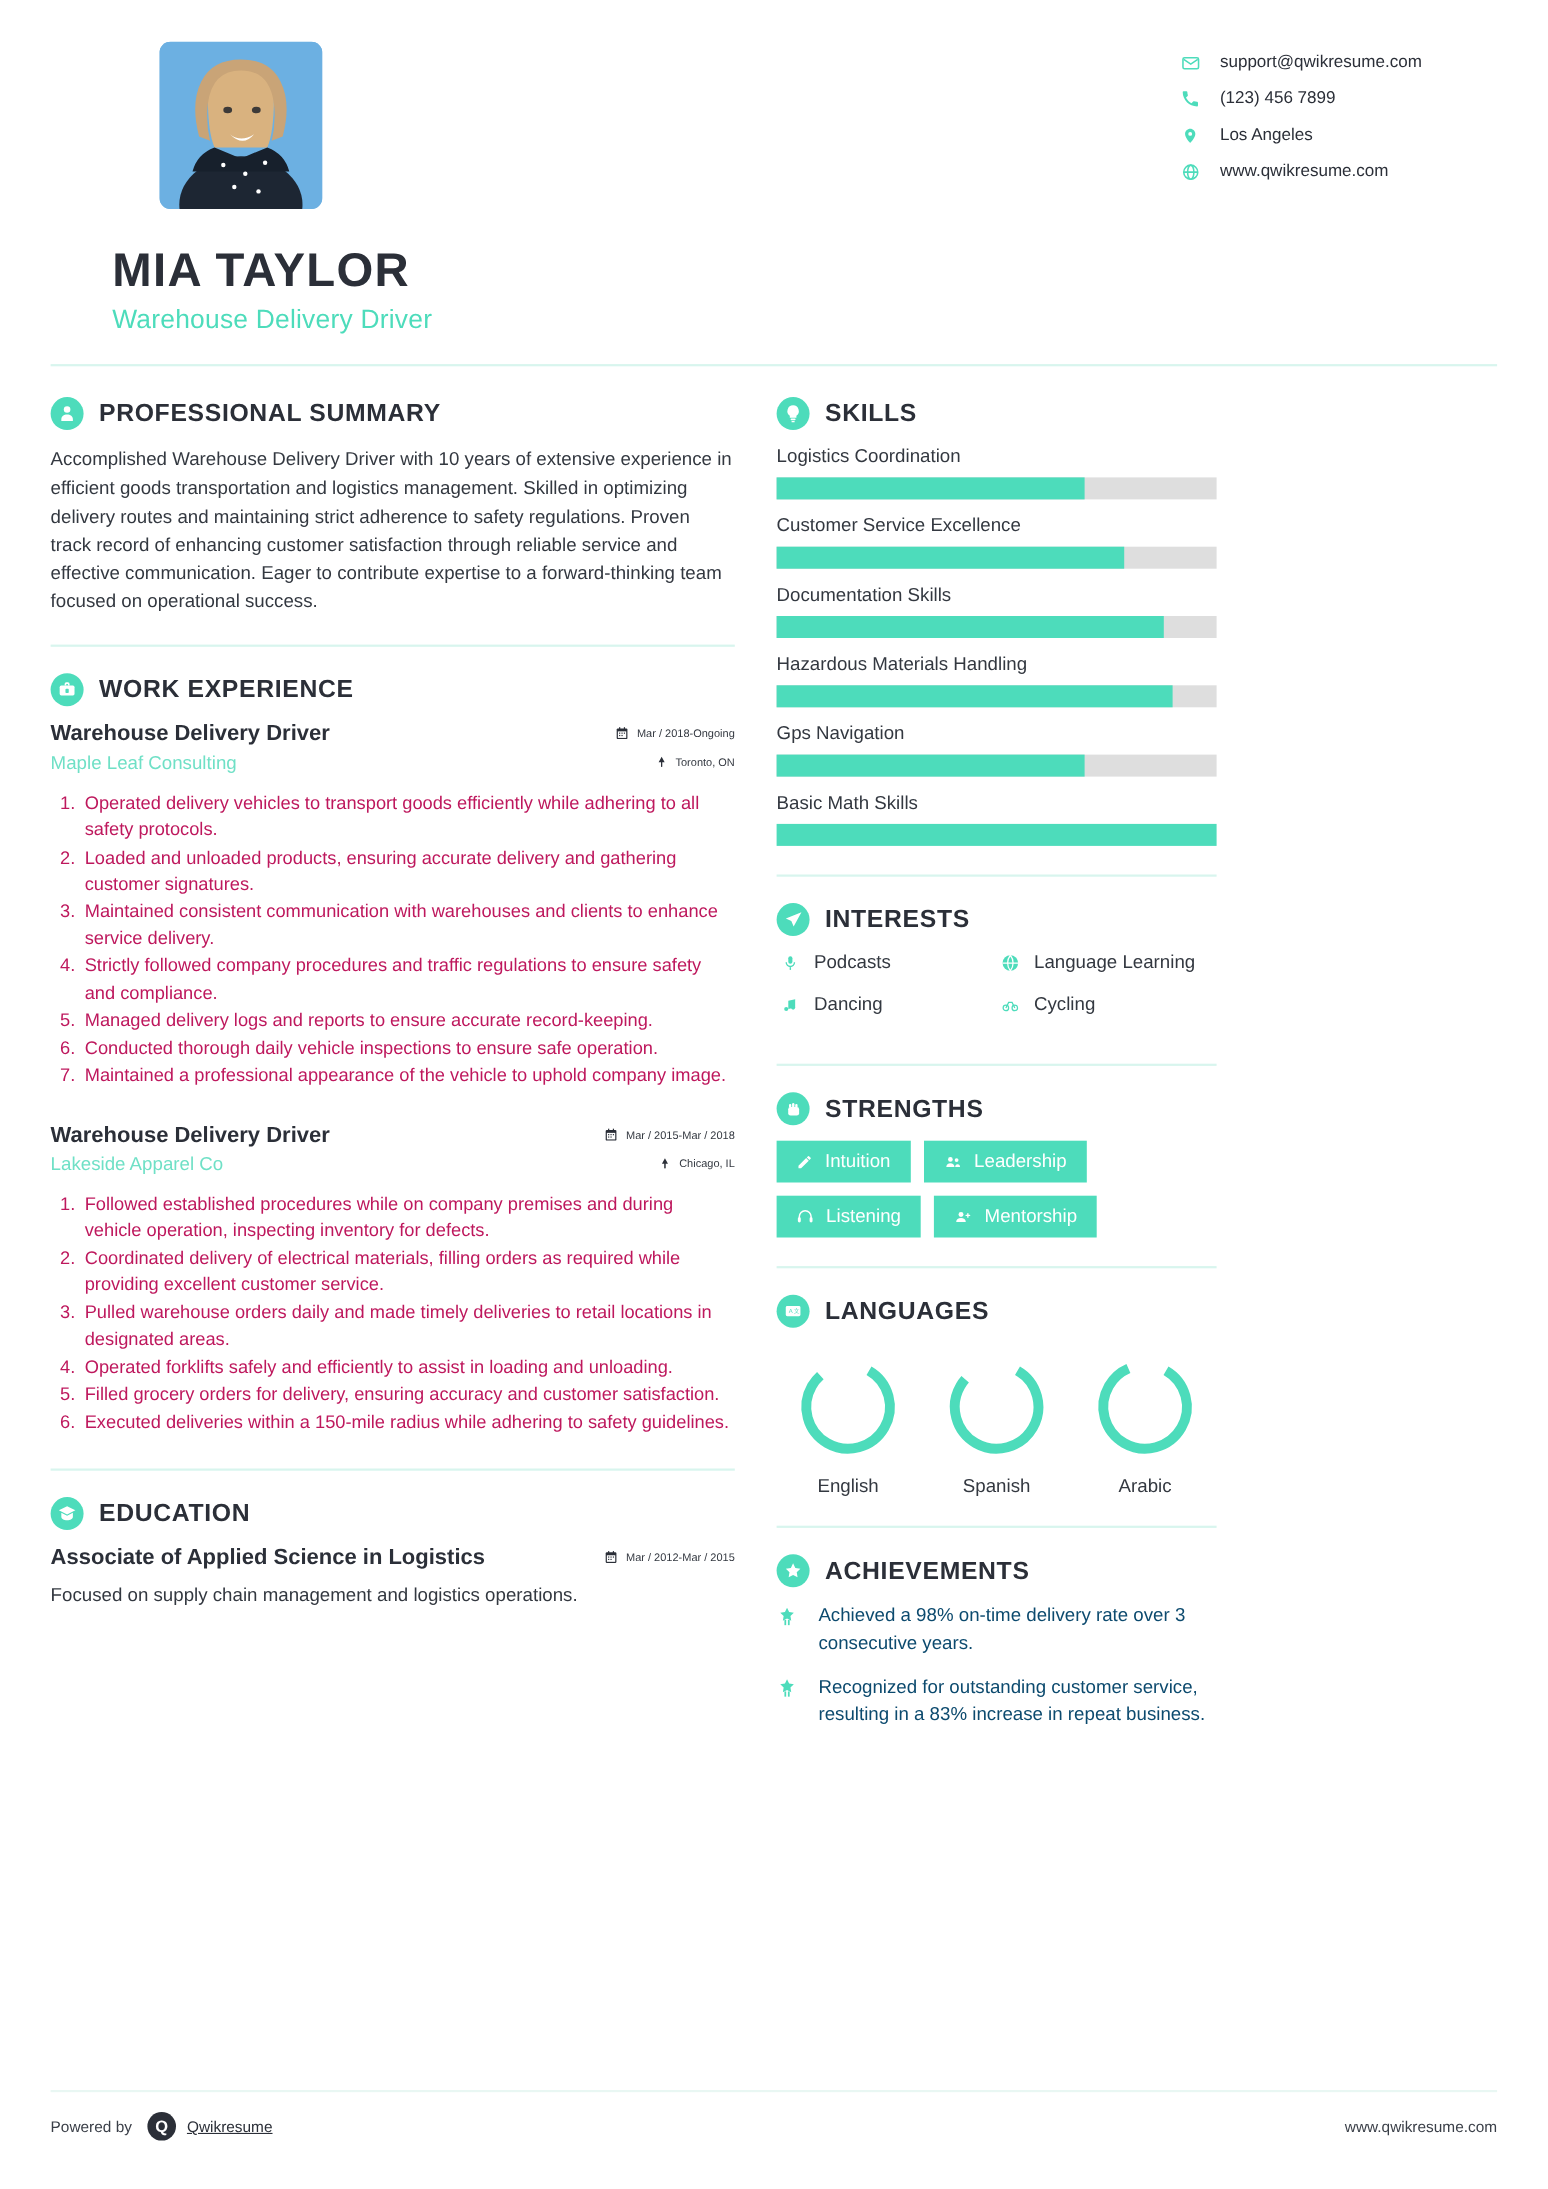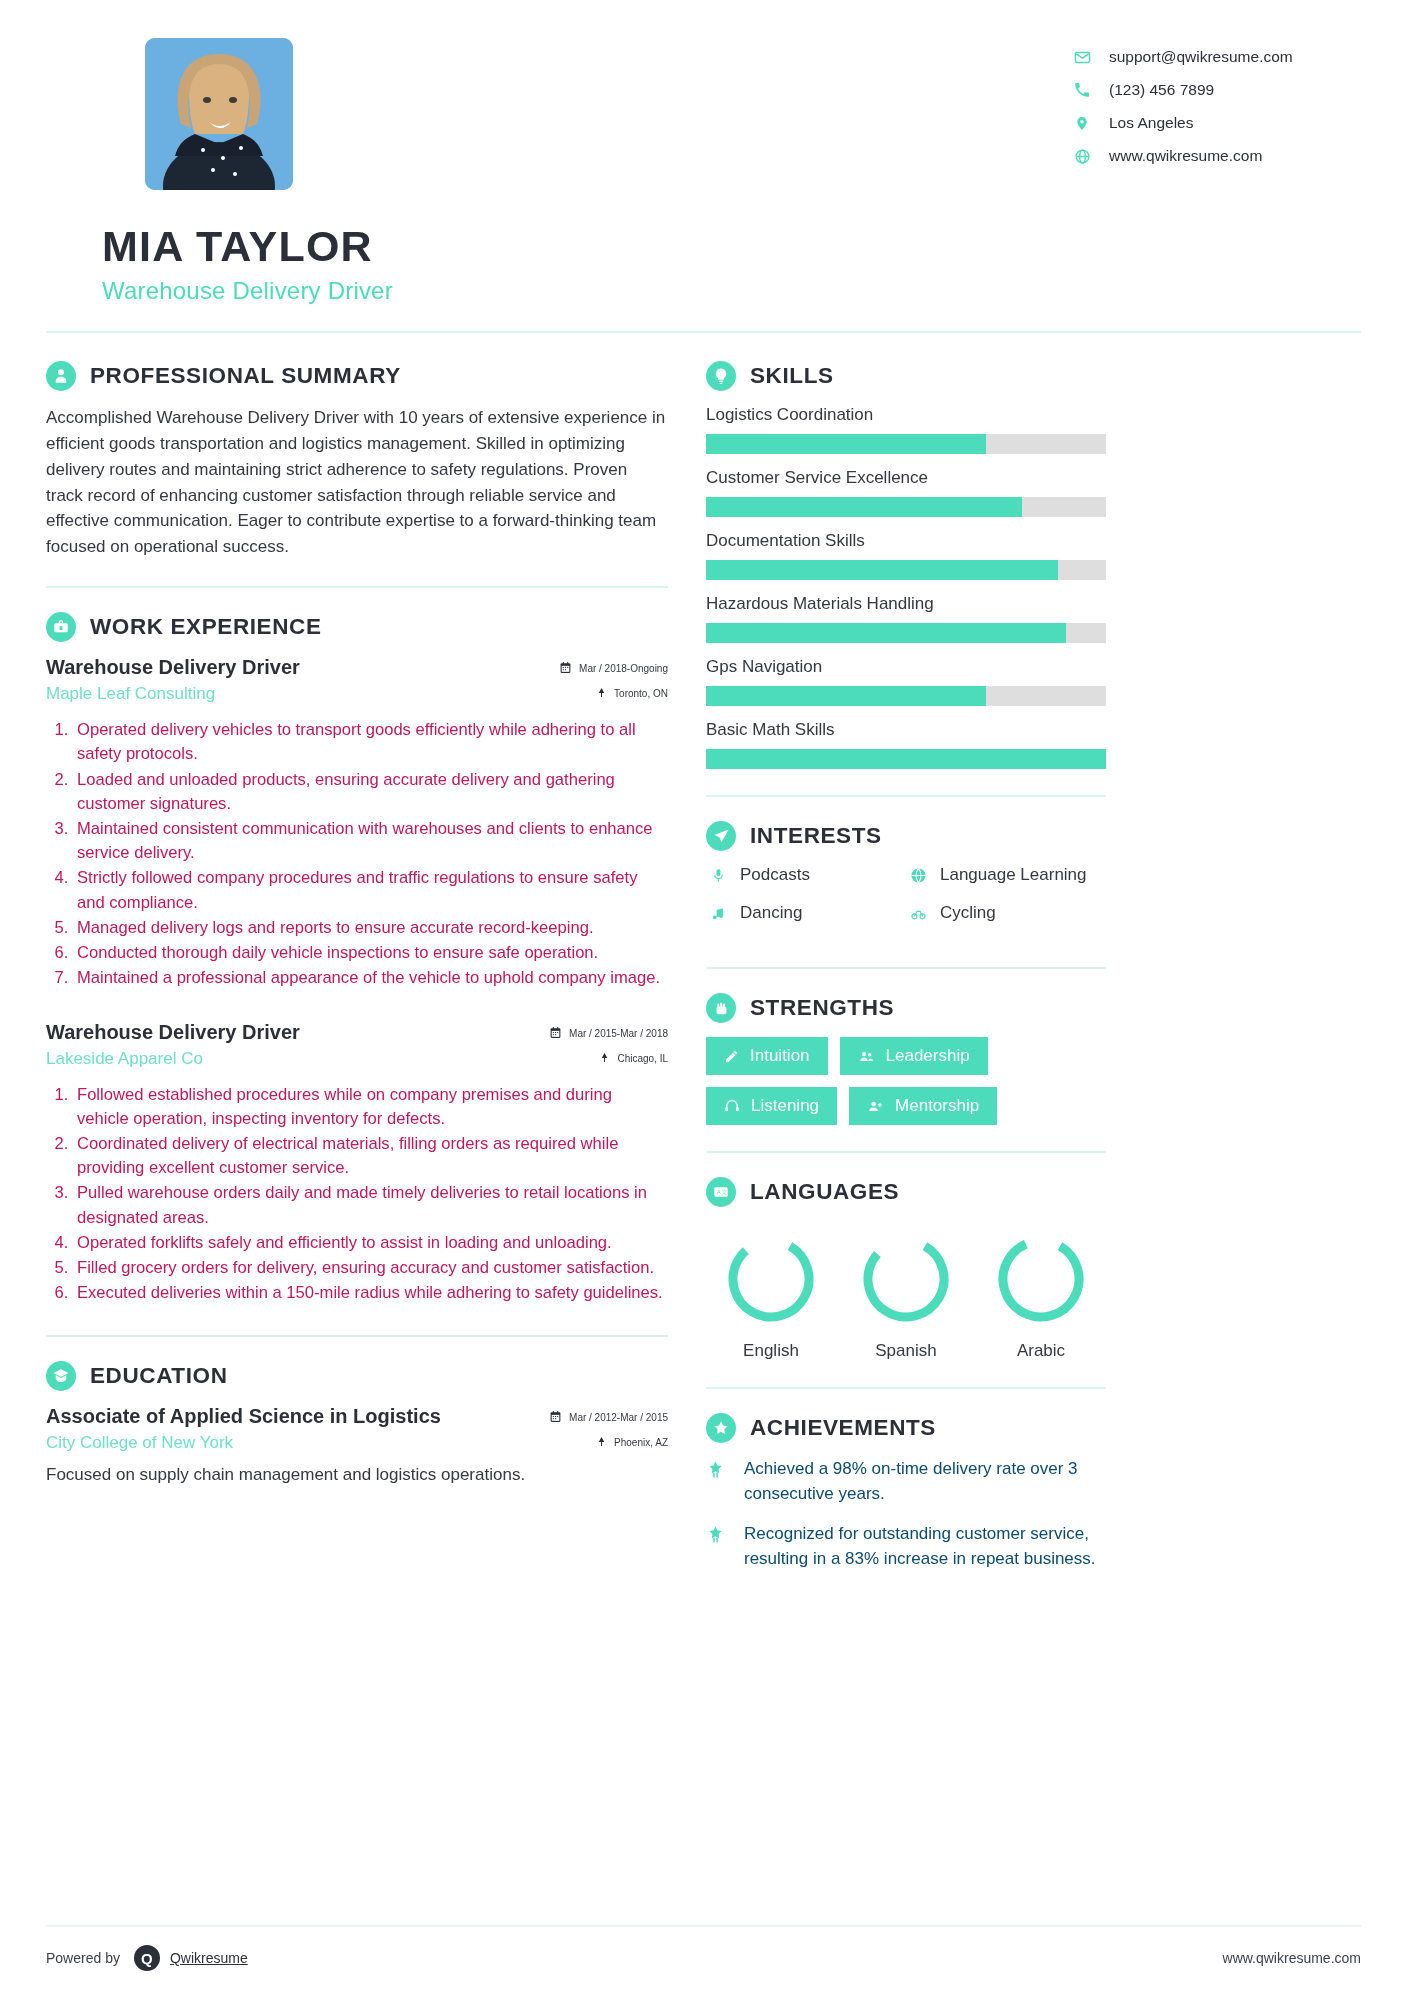--- a/index.html
+++ b/index.html
@@ -231,21 +231,21 @@
   .achv-text {
     font-size: 17px;
     line-height: 1.45;
     color: #0c4a6e;
   }
 
   
   .footer {
     position: absolute;
     left: 46px; right: 46px;
-    bottom: 19px;
+    bottom: 44px;
     display: flex;
     align-items: center;
     justify-content: space-between;
     border-top: 2px solid #e9f7f3;
     padding-top: 18px;
   }
   .footer-left { display:flex; align-items:center; font-size:14px; color:#3a3f48; }
   .qlogo {
     width: 26px; height: 26px; border-radius: 50%;
     background: #2b2f38; color: #fff;
@@ -470,32 +470,20 @@
                   <rect x="7" y="11" width="2" height="2"></rect>
                     <rect x="11" y="11" width="2" height="2"></rect>
                     <rect x="15" y="11" width="2" height="2"></rect>
                   <rect x="7" y="15" width="2" height="2"></rect>
                     <rect x="11" y="15" width="2" height="2"></rect>
                 </svg>
               </span>
               <span>Mar / 2012-Mar / 2015</span>
             </div>
           </div>
-          <div class="entry-sub">
-            <div class="entry-org">City College of New York</div>
-            <div class="entry-meta">
-              <span class="mi">
-                <svg width="11" height="13" viewBox="0 0 24 24" fill="#2b2f38">
-                  <path d="M11 2h2v9h5l-6 11-6-11h5V2z" transform="rotate(180 12 12)"></path>
-                  <rect x="11" y="12" width="2" height="10"></rect>
-                </svg>
-              </span>
-              <span>Phoenix, AZ</span>
-            </div>
-          </div>
           <div class="edu-desc">Focused on supply chain management and logistics operations.</div>
         </div>
       </div>
     </div>
 
     <div class="col-gap"></div>
 
     <div class="col-right">
 
       <div>

